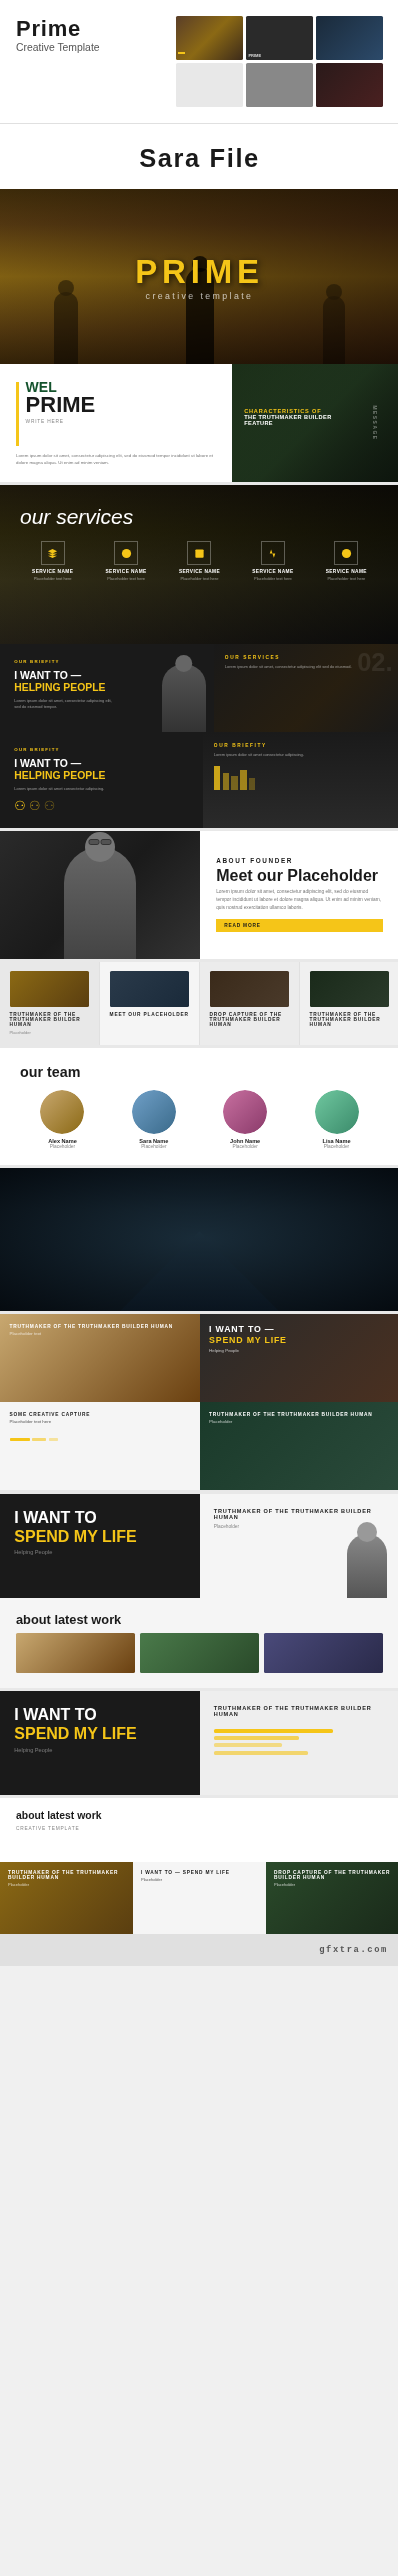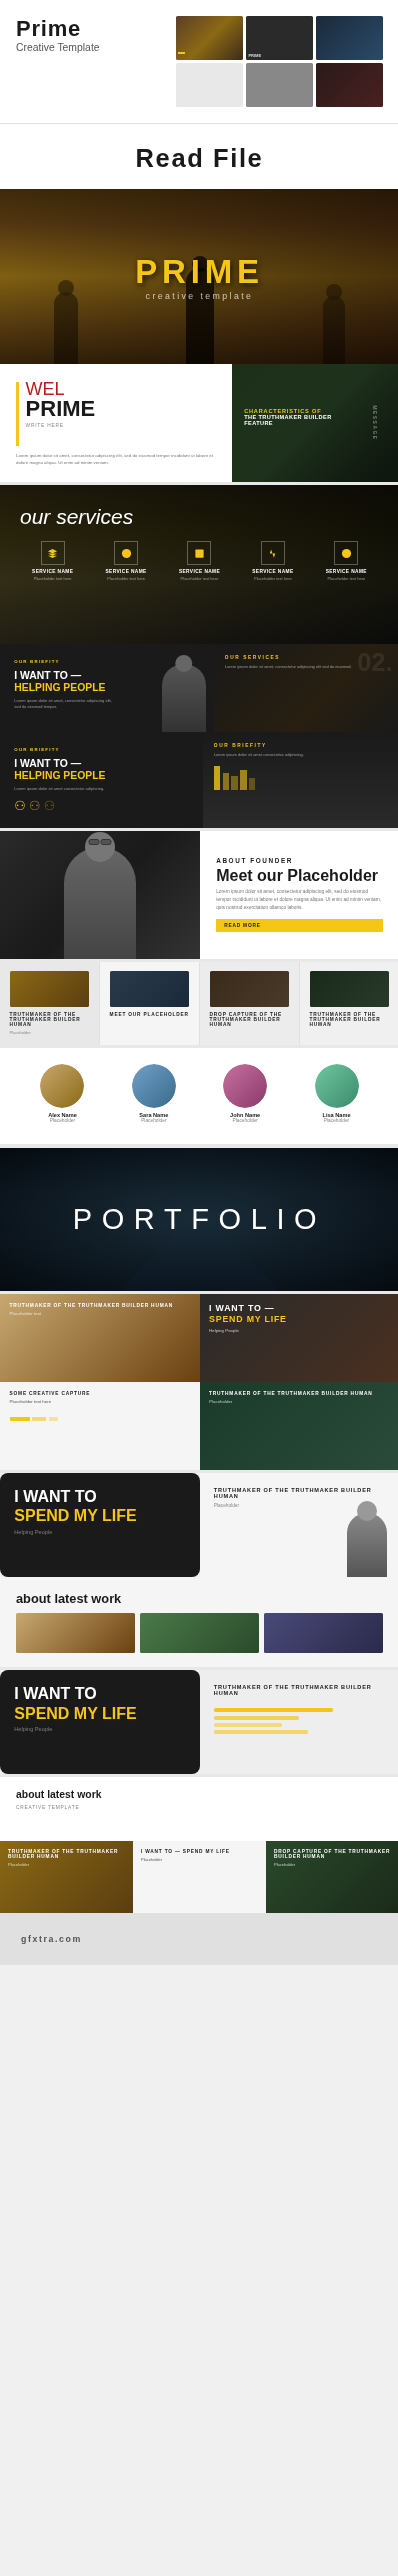--- a/index.html
+++ b/index.html
@@ -500,21 +500,20 @@
     .latest-item.li2 { background: linear-gradient(135deg, #4a7a4a, #2a4a2a); }
     .latest-item.li3 { background: linear-gradient(135deg, #4a4a7a, #2a2a4a); }
 
     
     .spend-slide {
       background: #1a1a1a;
       min-height: 104px;
       padding: 16px;
       display: flex;
       align-items: center;
-      border-radius: 8px;
     }
     .spend-text {
       font-size: 16px;
       font-weight: 900;
       color: #fff;
       line-height: 1.2;
     }
     .spend-text .yellow { color: #f5c518; }
     .spend-text .small-line {
       font-size: 5.6px;
@@ -574,26 +573,27 @@
       font-size: 4px;
       margin-top: 2.4px;
       line-height: 1.5;
     }
     .fc-body.white { color: rgba(255,255,255,0.7); }
     .fc-body.dark { color: #555; }
 
     
     .watermark-bar {
       background: #e0e0e0;
-      text-align: left;
-      padding: 21px;
+      text-align: right;
+      padding: 11px;
       font-size: 8.8px;
       color: #555;
       font-weight: 700;
       letter-spacing: 1.6px;
+      font-family: Liberation Mono, monospace;
     }
 
     
     .section-divider {
       height: 3.2px;
       background: #e8e8e8;
     }
 
     .placeholder-figure {
       position: absolute;
@@ -633,21 +633,21 @@
       </div>
       <div class="slide-thumb photo2"></div>
       <div class="slide-thumb light"></div>
       <div class="slide-thumb medium"></div>
       <div class="slide-thumb photo3"></div>
     </div>
   </div>
 </div>
 
 <div class="main-file-banner">
-  <div class="main-file-text">Read File</div>
+  <div class="main-file-text">Sara File</div>
 </div>
 
 <div class="full-slide hero-fishing">
   <div class="hero-figures">
     <div class="figure" style="height:72px; width:24px; opacity:0.6;"></div>
     <div class="figure" style="height:96px; width:28px;"></div>
     <div class="figure" style="height:68px; width:22px; opacity:0.5;"></div>
   </div>
   <div class="hero-prime-title">
     <h1>PRIME</h1>
@@ -655,21 +655,21 @@
   </div>
 </div>
 
 <div class="two-panel-row">
 
   <div class="panel" style="background:#fff; flex:1.2; padding:16px; min-height:104px;">
     <div style="display:flex; align-items:flex-start; gap:6.4px;">
 
       <div style="width:3.2px; background:#f5c518; height:64px; flex-shrink:0; margin-top:1.6px;"></div>
       <div>
-        <div style="font-size:18px; font-weight:400; color:#b91c1c; line-height:1;">WEL</div>
+        <div style="font-size:14px; font-weight:700; color:#14532d; line-height:1;">WEL</div>
         <div style="font-size:22px; font-weight:900; color:#1a1a1a; line-height:1;">PRIME</div>
         <div style="font-size:4.8px; color:#888; text-transform:uppercase; letter-spacing:0.8px; margin-top:3.2px;">Write Here</div>
       </div>
     </div>
     <div style="font-size:4.4px; color:#777; line-height:1.6; margin-top:6.4px;">Lorem ipsum dolor sit amet, consectetur adipiscing elit, sed do eiusmod tempor incididunt ut labore et dolore magna aliqua. Ut enim ad minim veniam.</div>
   </div>
 
   <div class="panel forest-panel" style="flex:1; min-height:104px; position:relative;">
     <div style="position:absolute; inset:0; background:linear-gradient(135deg, rgba(30,50,20,0.3) 0%, rgba(10,20,10,0.8) 100%);"></div>
     <div class="panel-content">
@@ -835,20 +835,21 @@
   </div>
   <div class="col-fourth" style="background:#f0f0f0;">
     <div class="fourth-img img4"></div>
     <div class="fourth-label">truthmaker of the truthmaker builder human</div>
   </div>
 </div>
 
 <div class="section-divider"></div>
 
 <div class="team-section">
+  <div class="team-title">our team</div>
   <div class="team-grid">
     <div class="team-member">
       <div class="team-photo">
           <div class="team-photo-bg p1"></div>
         </div>
       <div class="team-name">Alex Name</div>
       <div class="team-role">Placeholder</div>
     </div>
     <div class="team-member">
       <div class="team-photo">
@@ -871,21 +872,20 @@
       <div class="team-name">Lisa Name</div>
       <div class="team-role">Placeholder</div>
     </div>
   </div>
 </div>
 
 <div class="section-divider"></div>
 
 <div class="portfolio-banner">
   <div class="portfolio-mountain"></div>
-  <div class="portfolio-text">PORTFOLIO</div>
 </div>
 
 <div class="section-divider"></div>
 
 <div class="grid-2x2">
   <div class="grid-cell c1">
     <div class="grid-cell-content">
       <div class="cell-label white">truthmaker of the truthmaker builder human</div>
       <div class="cell-body white">Placeholder text</div>
     </div>

